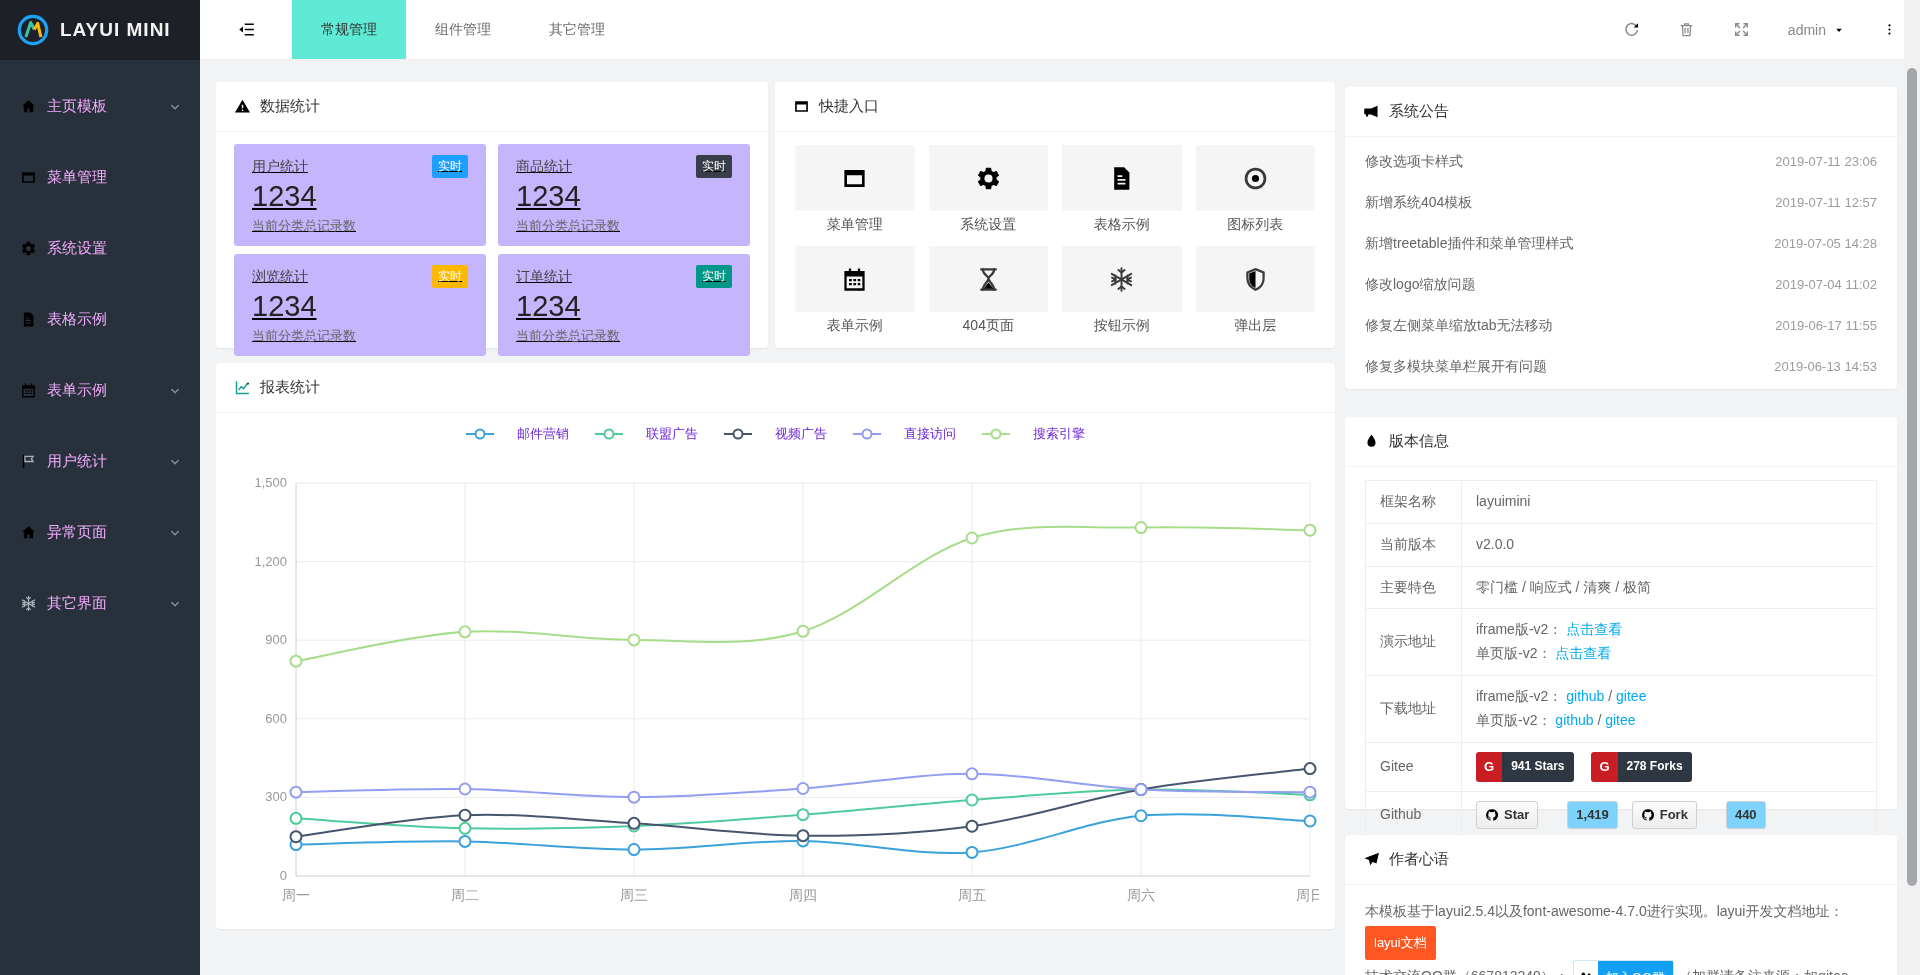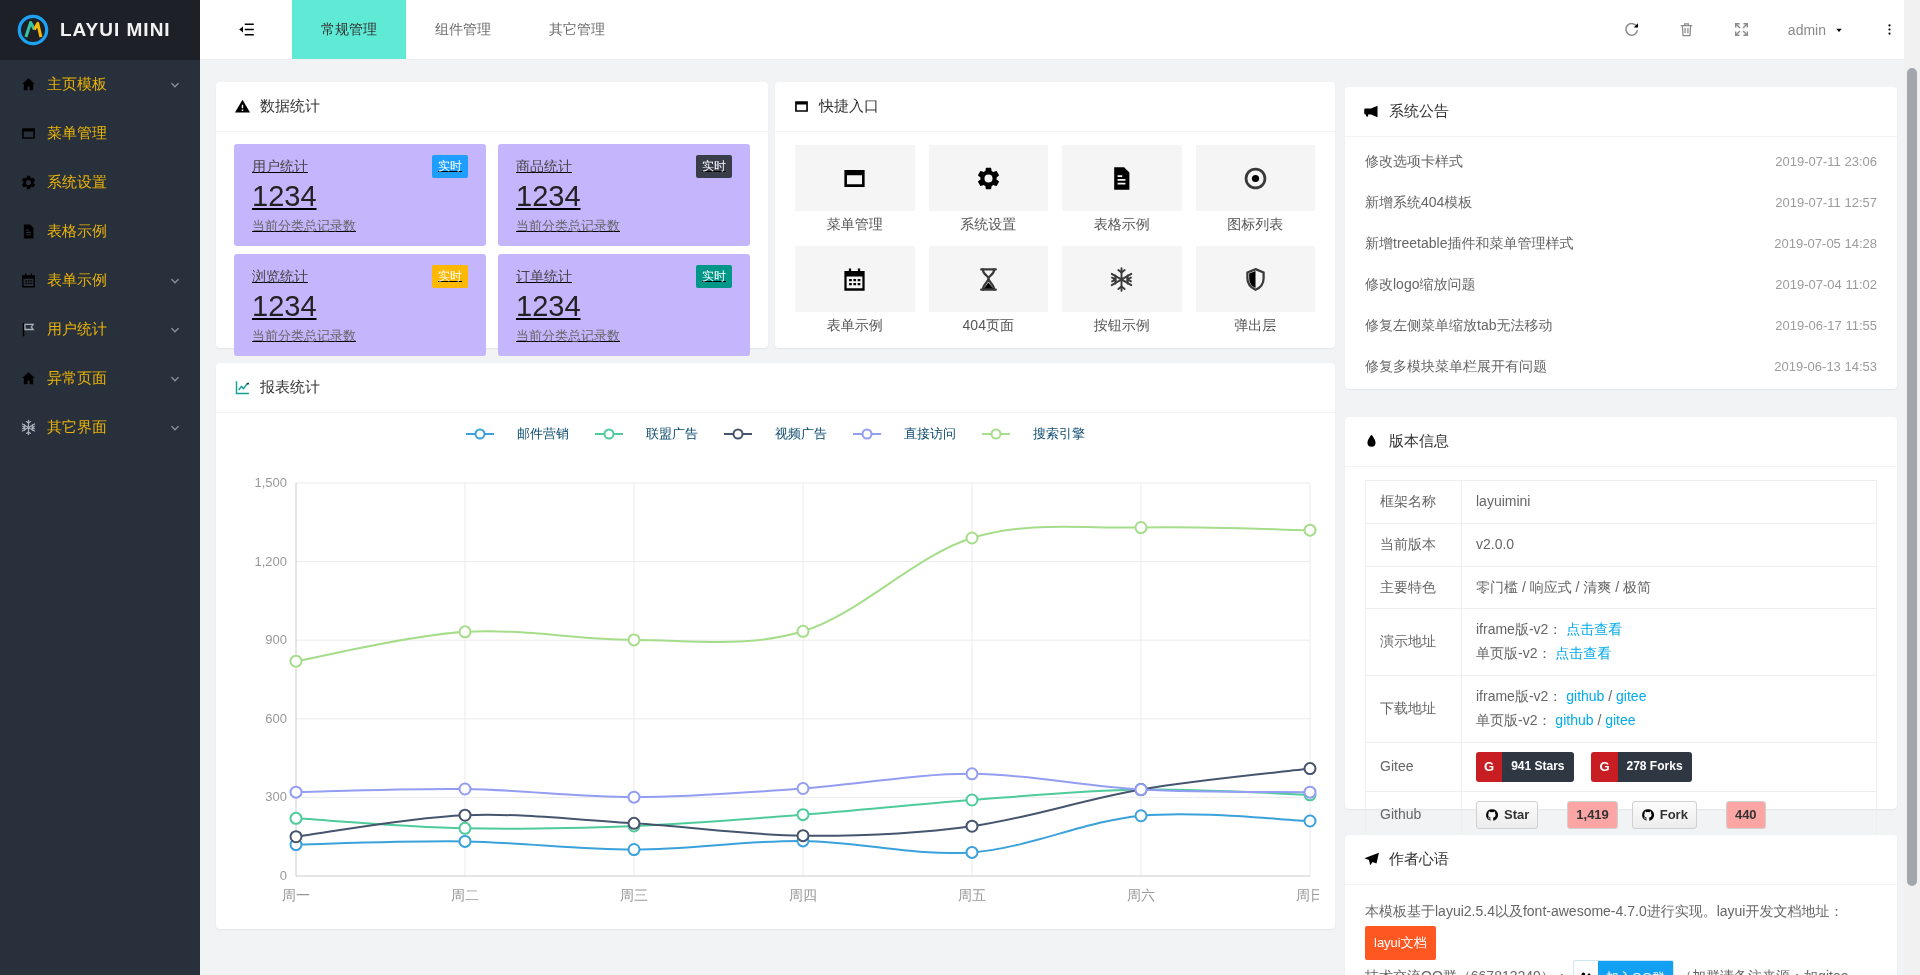--- a/index.html
+++ b/index.html
@@ -4,21 +4,21 @@
 <style>
   * { margin:0; padding:0; box-sizing:border-box; }
   html,body { width:1920px; height:975px; overflow:hidden; font-family:"Liberation Sans","DejaVu Sans",sans-serif; background:#f2f3f4; }
   svg { display:block; }
 
   
   #sidebar { position:absolute; left:0; top:0; width:200px; height:975px; background:#28303b; z-index:5; }
   #logo { height:60px; background:#1d2127; display:flex; align-items:center; padding-left:16px; gap:10px; }
   #logo .mark { width:34px; height:34px; }
   #logo .brand { color:#f2f2f2; font-size:19px; font-weight:bold; letter-spacing:1px; }
-  .menu-item { height:49px; display:flex; align-items:center; padding:0 18px 0 20px; color:#eab308; font-size:15px; cursor:pointer; }
+  .menu-item { height:49px; display:flex; align-items:center; padding:0 18px 0 20px; color:#f0abfc; font-size:15px; cursor:pointer;margin-top:22px; }
   .menu-item:first-of-type { margin-top:8px; }
   .menu-item .mi { width:17px; height:17px; color:#aab1ba; margin-right:10px; flex:none; }
   .menu-item .ml { flex:1; }
   .menu-item .chev { width:14px; height:14px; color:#8b929b; }
 
   
   #topbar { position:absolute; left:200px; top:0; right:0; height:60px; background:#fff; border-bottom:1px solid #f0f0f0; display:flex; align-items:stretch; }
   #fold-btn { width:92px; display:flex; align-items:center; justify-content:center; color:#5f5f5f; cursor:pointer; }
   #fold-btn svg { width:19px; height:19px; }
   .tab { padding:0 29px; display:flex; align-items:center; font-size:14px; color:#6b6b6b; cursor:pointer; }
@@ -44,42 +44,42 @@
 
   #card-quick { left:775px; top:82px; width:560px; height:266px; }
   .quick-grid { padding:13px 20px; display:grid; grid-template-columns:repeat(4,1fr); gap:10px 14px; }
   .q-item { text-align:center; cursor:pointer; }
   .q-box { height:66px; background:#f5f5f5; display:flex; align-items:center; justify-content:center; color:#3a3a3a; }
   .q-box svg { width:27px; height:27px; }
   .q-label { margin-top:5px; font-size:14px; color:#555; height:20px; }
 
   #card-report { left:216px; top:363px; width:1119px; height:566px; }
   #legend { height:42px; display:flex; align-items:center; justify-content:center; gap:26px; }
-  .lg-item { display:flex; align-items:center; gap:23px; font-size:13px; color:#0c4a6e; cursor:pointer; }
+  .lg-item { display:flex; align-items:center; gap:23px; font-size:13px; color:#6d28d9; cursor:pointer; }
   #chart-svg { margin:0 16px; }
 
   #card-ann { left:1345px; top:87px; width:552px; height:302px; }
   .ann-list { padding:4px 20px 0; }
   .ann-row { height:41px; display:flex; align-items:center; justify-content:space-between; cursor:pointer; }
   .ann-title { font-size:14px; color:#666; }
   .ann-date { font-size:13px; color:#9c9c9c; }
 
   #card-ver { left:1345px; top:417px; width:552px; height:392px; }
   .ver-wrap { padding:13px 20px; }
   table.ver { width:100%; border-collapse:collapse; }
   table.ver td { border:1px solid #eee; font-size:14px; color:#666; padding:9px 14px; line-height:1.7; }
   td.vlab { width:96px; }
   .vlink { color:#01AAED; text-decoration:none; cursor:pointer; }
   .gbadge { display:inline-flex; border-radius:3px; overflow:hidden; font-size:12px; font-weight:bold; vertical-align:middle; margin-right:14px; cursor:pointer; }
   .gbadge .g { background:#c71d23; color:#fff; padding:4px 8px; font-size:13px; }
   .gbadge .t { background:#2f3743; color:#fff; padding:4px 9px; }
   .ghgroup { display:inline-flex; align-items:center; margin-right:10px; vertical-align:middle;gap:24px; }
   .ghbtn { display:inline-flex; align-items:center; gap:5px; border:1px solid #d0d0d0; background:linear-gradient(#fcfcfc,#ececec); border-radius:3px; padding:2px 8px; font-size:13px; font-weight:bold; color:#333; cursor:pointer; }
   .ghbtn svg { width:14px; height:14px; }
-  .ghcount { border:1px solid #d0d0d0; background:#fca5a5; border-radius:3px; padding:2px 8px; font-size:13px; font-weight:bold; color:#333; margin-left:5px; cursor:pointer; }
+  .ghcount { border:1px solid #d0d0d0; background:#7dd3fc; border-radius:3px; padding:2px 8px; font-size:13px; font-weight:bold; color:#333; margin-left:5px; cursor:pointer; }
 
   #card-author { left:1345px; top:835px; width:552px; height:210px; }
   .author-body { padding:12px 20px; font-size:14px; color:#666; line-height:2.1; }
   .doc-badge { display:inline-block; background:#ff5722; color:#fff; font-size:13px; padding:3px 9px; border-radius:2px; cursor:pointer; }
   .qq-badge { display:inline-flex; align-items:center; vertical-align:middle; margin:0 4px; border:1px solid #cfe7f5; border-radius:2px; overflow:hidden; cursor:pointer; }
   .qq-badge .qi { background:#fff; padding:2px 4px; color:#2a7fd4; display:flex; }
   .qq-badge .qi svg { width:16px; height:16px; }
   .qq-badge .qt { background:#12a0f3; color:#fff; font-size:13px; padding:3px 8px; }
 
   

